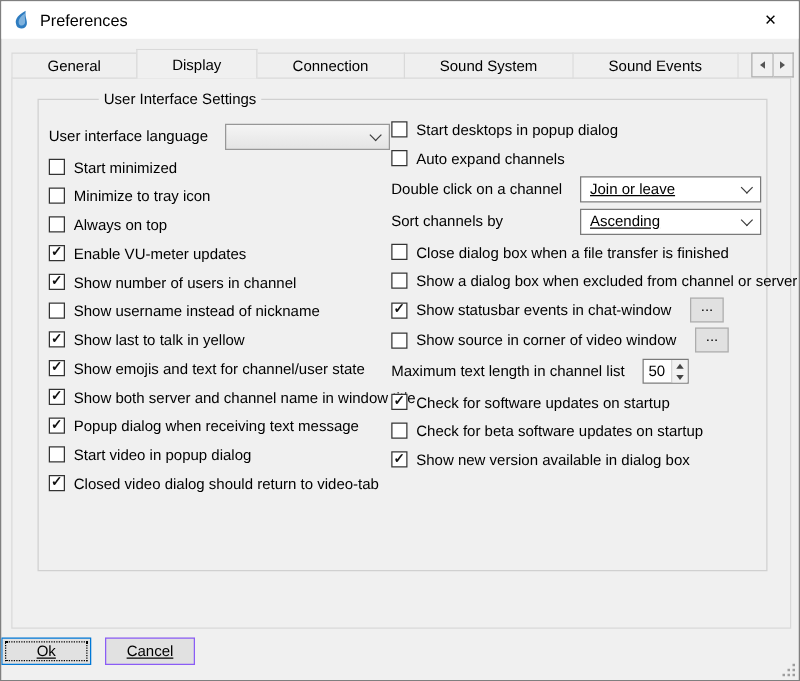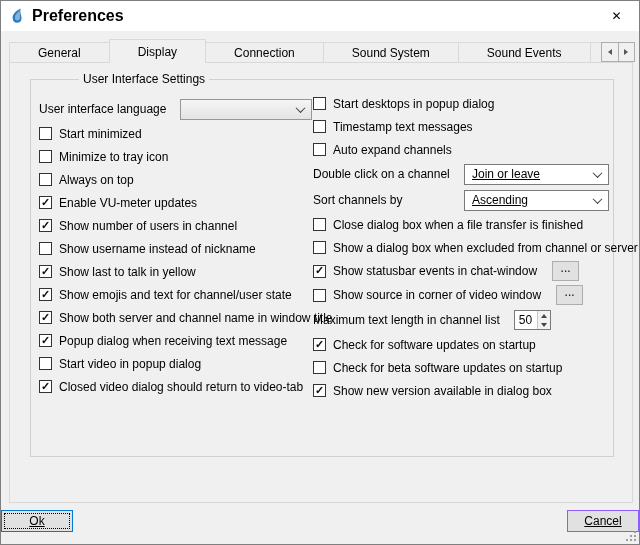--- a/index.html
+++ b/index.html
@@ -2,21 +2,21 @@
 <html><head>
 <meta charset="utf-8">
 <style>
   *{box-sizing:border-box;margin:0;padding:0;}
   html,body{width:640px;height:545px;}
   body{font-family:"Liberation Sans",sans-serif;font-size:12px;color:#000;background:#fff;}
   .window{position:relative;width:640px;height:545px;background:#f0f0f0;border:1px solid #7f7f7f;overflow:hidden;}
 
   
   .titlebar{position:absolute;top:0;left:0;right:0;height:30px;background:#ffffff;display:flex;align-items:center;padding-left:8px;gap:7px;}
-  .title{font-size:16px;font-weight:bold;}
+  .title{font-size:13px;}
   .close{position:absolute;top:0;right:0;width:45px;height:30px;display:flex;align-items:center;justify-content:center;font-size:12px;color:#000;cursor:default;}
 
   
   .tabs{position:absolute;top:38px;left:8px;width:606px;height:24px;display:flex;align-items:flex-end;overflow:hidden;z-index:2;}
   .tab{height:21px;padding:0 28px;border:1px solid #d9d9d9;border-left:none;background:#efefef;display:flex;align-items:center;white-space:nowrap;}
   .tab:first-child{border-left:1px solid #d9d9d9;}
   .tab.active{height:24px;background:#f0f0f0;border-bottom:none;border-left:1px solid #d9d9d9;margin-left:-1px;position:relative;z-index:3;}
   .tab-scroll{position:absolute;top:41px;right:4px;width:34px;height:20px;display:flex;z-index:4;}
   .ts-btn{flex:1;border:1px solid #adadad;background:#f0f0f0;display:flex;align-items:center;justify-content:center;}
   .ts-btn + .ts-btn{border-left:none;}
@@ -50,21 +50,21 @@
   .dots-btn{margin-left:8px;width:27px;height:20px;border:1px solid #adadad;background:#e1e1e1;display:flex;align-items:flex-start;justify-content:center;font-size:12px;line-height:12px;}
 
   .spin{margin-left:7px;height:20px;border:1px solid #7a7a7a;background:#fff;display:flex;}
   .spin-val{width:22px;display:flex;align-items:center;padding-left:4px;}
   .spin-btns{width:13px;border-left:1px solid #c8c8c8;display:flex;flex-direction:column;}
   .spin-up,.spin-dn{flex:1;display:flex;align-items:center;justify-content:center;background:#f2f2f2;}
   .spin-up::after{content:"";border-left:3px solid transparent;border-right:3px solid transparent;border-bottom:4px solid #444;}
   .spin-dn::after{content:"";border-left:3px solid transparent;border-right:3px solid transparent;border-top:4px solid #444;}
 
   
-  .footer{position:absolute;left:0;right:0;top:509px;display:flex;justify-content:space-between;gap:11px;}
+  .footer{position:absolute;left:0;right:12px;top:509px;display:flex;justify-content:flex-start;gap:11px;}
   .btn{width:72px;height:22px;background:#e1e1e1;border:1px solid #8b5cf6;display:flex;align-items:center;justify-content:center;}
   .btn.default{border:1px solid #0078d7;outline:1px dotted #000;outline-offset:-4px;}
   .btn-label{text-decoration:underline;}
 
   
   .grip{position:absolute;right:3px;bottom:3px;width:12px;height:12px;}
   .grip::after{content:"";position:absolute;right:0;bottom:0;width:2px;height:2px;background:#9e9e9e;
     box-shadow:-4px 0 #9e9e9e,-8px 0 #9e9e9e,0 -4px #9e9e9e,-4px -4px #9e9e9e,0 -8px #9e9e9e;}
 </style>
 </head>
@@ -176,24 +176,20 @@
         </label>
       </div>
 
       <div class="col-right">
         <label class="row">
           <span class="cb"></span>
           <span>Start desktops in popup dialog</span>
         </label>
         <label class="row">
           <span class="cb"></span>
-          <span>Timestamp text messages</span>
-        </label>
-        <label class="row">
-          <span class="cb"></span>
           <span>Auto expand channels</span>
         </label>
 
         <div class="row tall">
           <span>Double click on a channel</span>
           <div class="combo right">
             <span>Join or leave</span>
             <span class="chev"></span>
           </div>
         </div>

